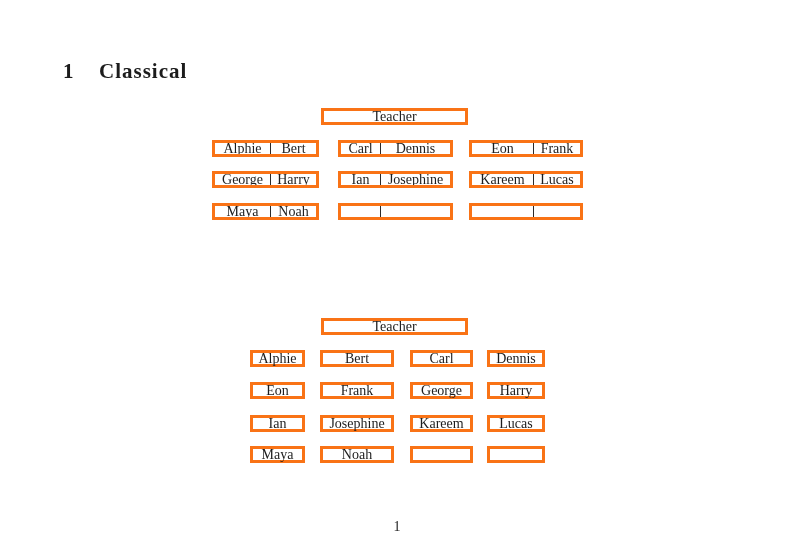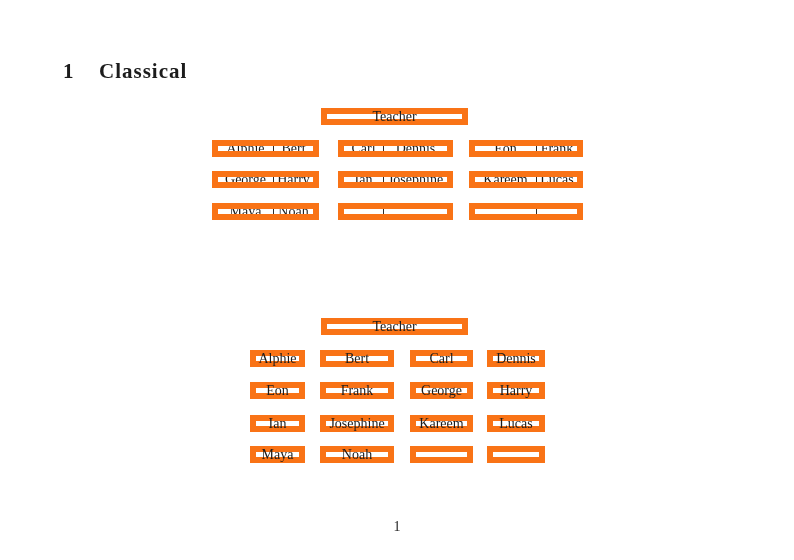--- a/index.html
+++ b/index.html
@@ -20,21 +20,21 @@
     line-height:22px;
     white-space:nowrap;
   }
   .section-heading .section-number{display:inline-block;width:36px;letter-spacing:0;}
   .heading-classical{top:60px;}
   .heading-distributed{top:271px;}
 
   .box{
     position:absolute;
     height:17px;
-    border:6px solid #f97316;
+    border:3px solid #f97316;
     box-sizing:border-box;
     background:#ffffff;
     display:flex;
     align-items:center;
     justify-content:center;
     font-size:14px;
     line-height:1;
   }
   .teacher-classical{left:321px;top:108px;width:147px;}
   .teacher-distributed{left:321px;top:318px;width:147px;}

